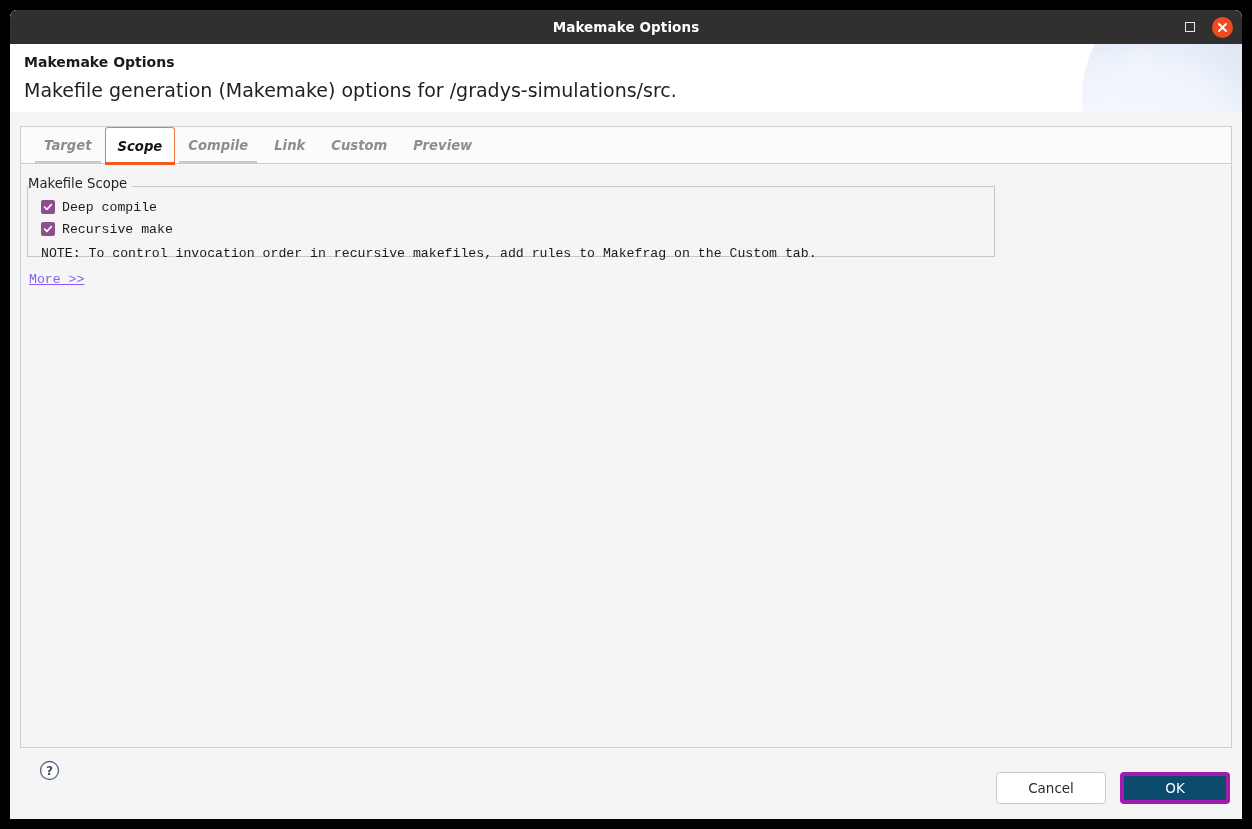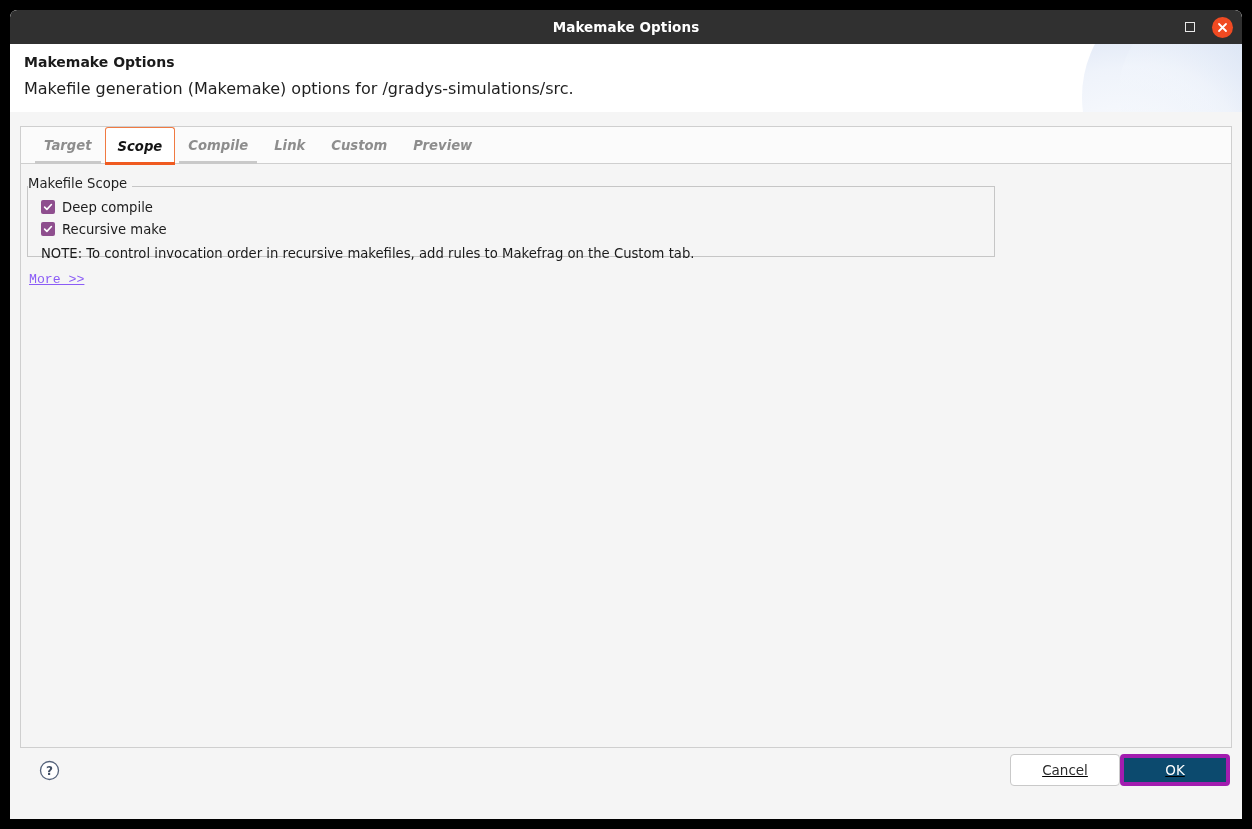--- a/index.html
+++ b/index.html
@@ -107,21 +107,21 @@
     left: 14px;
     top: 10px;
     font-size: 14px;
     font-weight: bold;
     color: #1a1a1a;
   }
   .banner-sub {
     position: absolute;
     left: 14px;
     top: 35px;
-    font-size: 16px;
+    font-size: 19px;
     color: #1f1f1f;
   }
 
   
   .body-area {
     position: relative;
     background: #f5f5f5;
     height: 707px;
   }
   .tabwrap {
@@ -220,20 +220,21 @@
     right: 0;
     bottom: 0;
     border: 1px solid #c6c6c6;
     box-sizing: border-box;
   }
   .gb-content {
     position: absolute;
     left: 14px;
     top: 19px;
     right: 8px;
+    font-family: Liberation Mono, monospace;
   }
 
   .checkrow {
     display: flex;
     align-items: center;
     height: 22px;
     margin-bottom: 0px;
     cursor: default;
   }
   .checkbox {
@@ -282,23 +283,23 @@
     position: absolute;
     left: 29px;
     top: 12px;
     width: 21px;
     height: 21px;
     cursor: pointer;
   }
   .btn-row {
     position: absolute;
     right: 12px;
-    top: 6px;
-    display: flex;
-    text-decoration: underline;
+    top: 24px;
+    display: flex;
+    gap: 14px;
   }
   .btn {
     height: 32px;
     min-width: 110px;
     border-radius: 4px;
     font-size: 13.5px;
     display: flex;
     align-items: center;
     justify-content: center;
     cursor: pointer;

